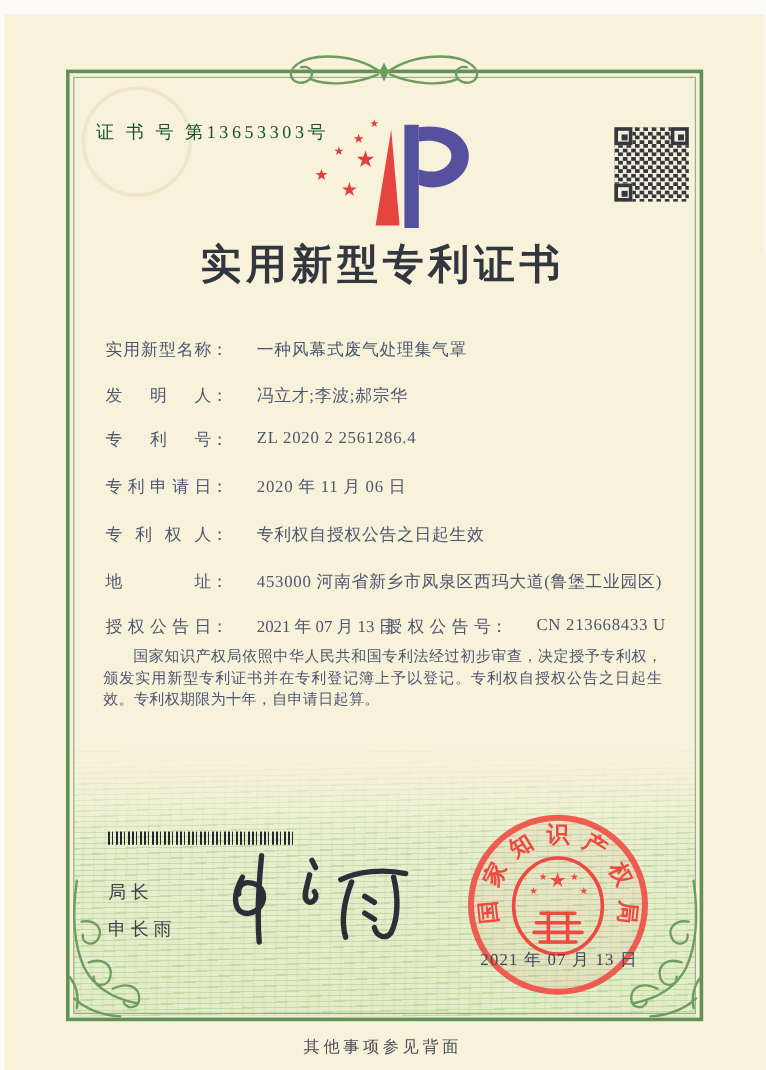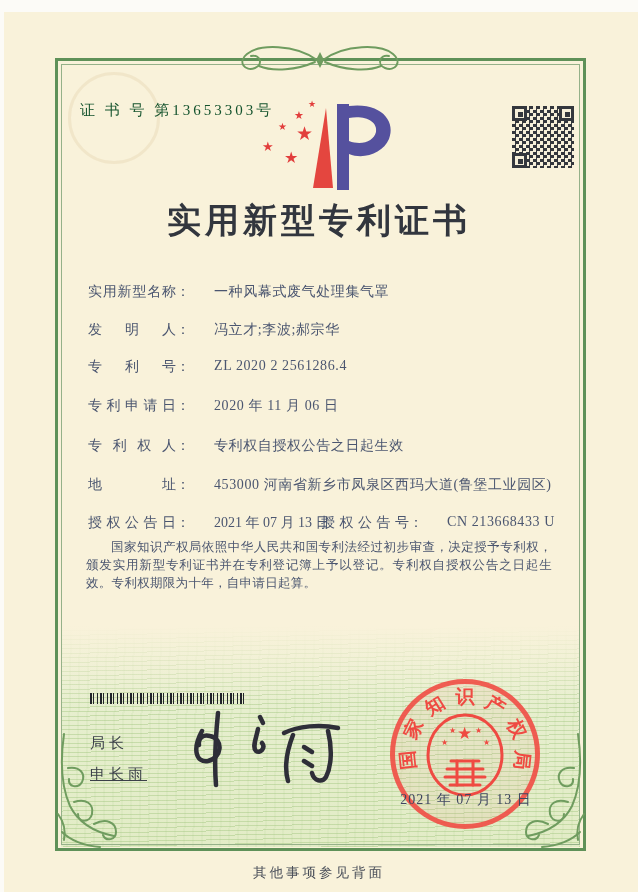--- a/index.html
+++ b/index.html
@@ -39,21 +39,21 @@
   .field-row .val{display:inline-block;margin-left:24px;letter-spacing:0.6px;vertical-align:top;}
   .grant-row .val-date{display:inline-block;width:107px;margin-left:24px;vertical-align:top;}
   .grant-row .lbl2{display:inline-block;width:88px;text-align:justify;text-align-last:justify;vertical-align:top;}
   
   .body-text{position:absolute;left:86px;top:538px;width:466px;z-index:3;color:#4b5670;}
   .body-text p{margin:0;font-size:12.5px;line-height:18.2px;text-align:justify;text-indent:2em;letter-spacing:0.3px;}
   
   .barcode{position:absolute;left:90px;top:693px;width:155px;height:11px;z-index:3;
     background:repeating-linear-gradient(90deg,#23262b 0 2px,rgba(0,0,0,0) 2px 3px,#23262b 3px 4px,rgba(0,0,0,0) 4px 7px,#23262b 7px 8px,rgba(0,0,0,0) 8px 10px);}
   .officer-title{position:absolute;left:90px;top:734px;font-size:15px;letter-spacing:4px;color:#3b4049;z-index:3;}
-  .officer-name{position:absolute;left:90px;top:765px;font-size:15px;letter-spacing:4px;color:#3b4049;z-index:3;text-decoration:underline;}
+  .officer-name{position:absolute;left:90px;top:765px;font-size:15px;letter-spacing:4px;color:#3b4049;z-index:3;}
   .signature{position:absolute;left:180px;top:703px;z-index:4;}
   
   .seal{position:absolute;left:390px;top:679px;width:150px;height:150px;z-index:4;}
   .seal .ring{position:absolute;inset:0;border:5px solid rgba(240,74,66,0.88);border-radius:50%;
     background:radial-gradient(circle,rgba(240,74,66,0.05) 55%,rgba(240,74,66,0.12) 100%);}
   .seal .ch{position:absolute;left:50%;top:50%;width:22px;height:22px;margin:-11px 0 0 -11px;
     font-size:19px;font-weight:700;color:#ef4a42;text-align:center;line-height:22px;}
   .seal .ch:nth-of-type(1){transform:rotate(-96deg) translateY(-57px);}
   .seal .ch:nth-of-type(2){transform:rotate(-64deg) translateY(-57px);}
   .seal .ch:nth-of-type(3){transform:rotate(-32deg) translateY(-57px);}

